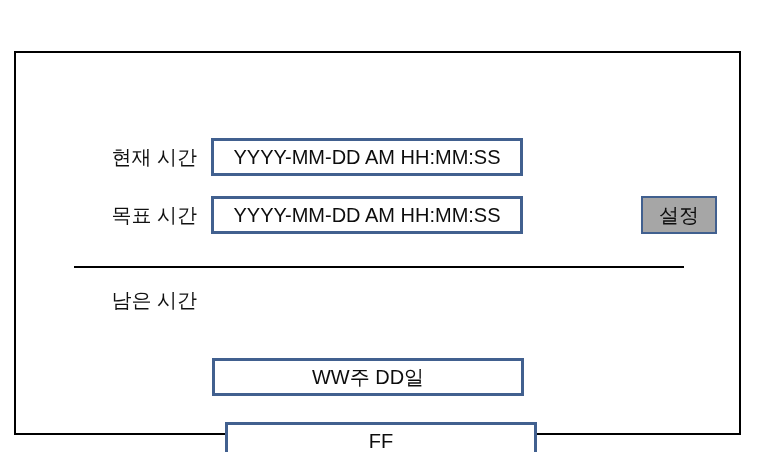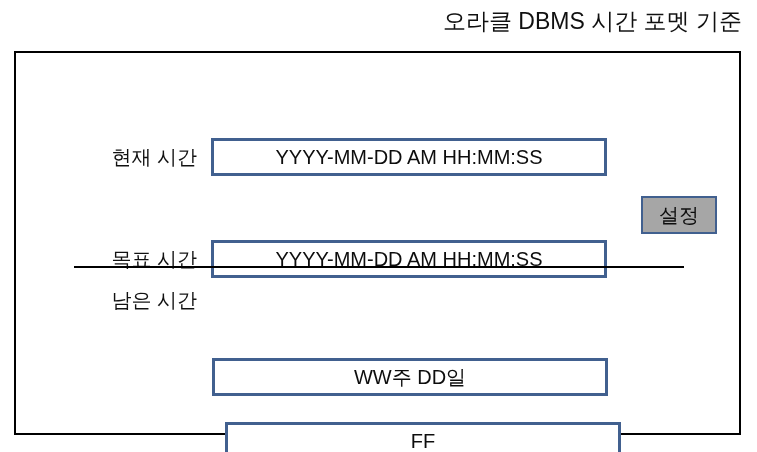--- a/index.html
+++ b/index.html
@@ -60,38 +60,38 @@
     text-align: right;
     padding-right: 14px;
     font-size: 20px;
     line-height: 38px;
     color: #111111;
     white-space: nowrap;
     box-sizing: border-box;
   }
 
   .field {
-    width: 396px;
+    width: 312px;
     height: 38px;
     border: 3px solid #41608f;
     box-sizing: border-box;
     background: #ffffff;
     display: flex;
     align-items: center;
     justify-content: center;
     font-size: 20px;
     line-height: 1;
     color: #0d0d0d;
     white-space: nowrap;
     overflow: hidden;
   }
 
   
   #row-current  { left: 75px;  top: 85px; justify-content: space-between;  }
-  #row-target   { left: 75px;  top: 143px; margin-top: 44px; }
+  #row-target   { left: 75px;  top: 143px; }
   #row-remain   { left: 75px;  top: 228px; }
   #row-week     { left: 196px; top: 305px; }
   #row-frac     { left: 209px; top: 369px; }
 
   
   .set-button {
     position: absolute;
     left: 625px;
     top: 143px;
     width: 76px;
@@ -119,21 +119,20 @@
     width: 610px;
     height: 0;
     border-top: 2px solid #000000;
   }
 </style>
 </head>
 <body>
 
 <div class="screen">
 
-  <div class="title-bar">오라클 DBMS 시간 포멧 기준</div>
 
   <div class="panel">
 
     <div class="row" id="row-current">
       <div class="row-label">현재 시간</div>
       <div class="field">YYYY-MM-DD AM HH:MM:SS</div>
     </div>
 
     <div class="row" id="row-target">
       <div class="row-label">목표 시간</div>

